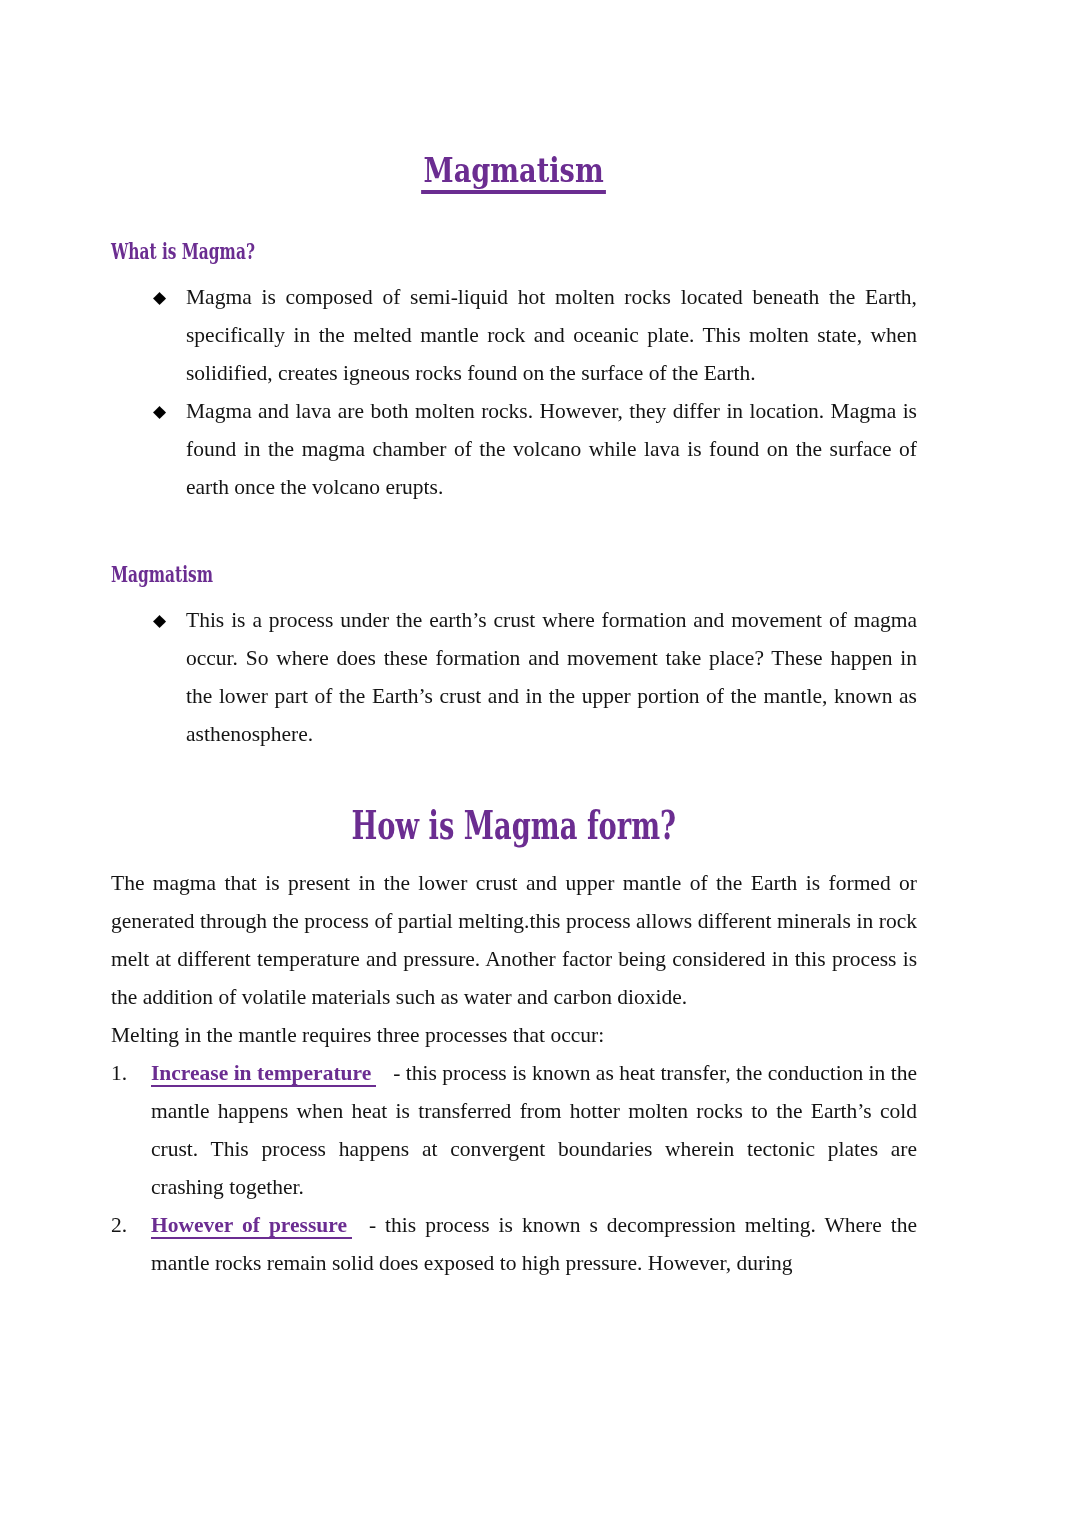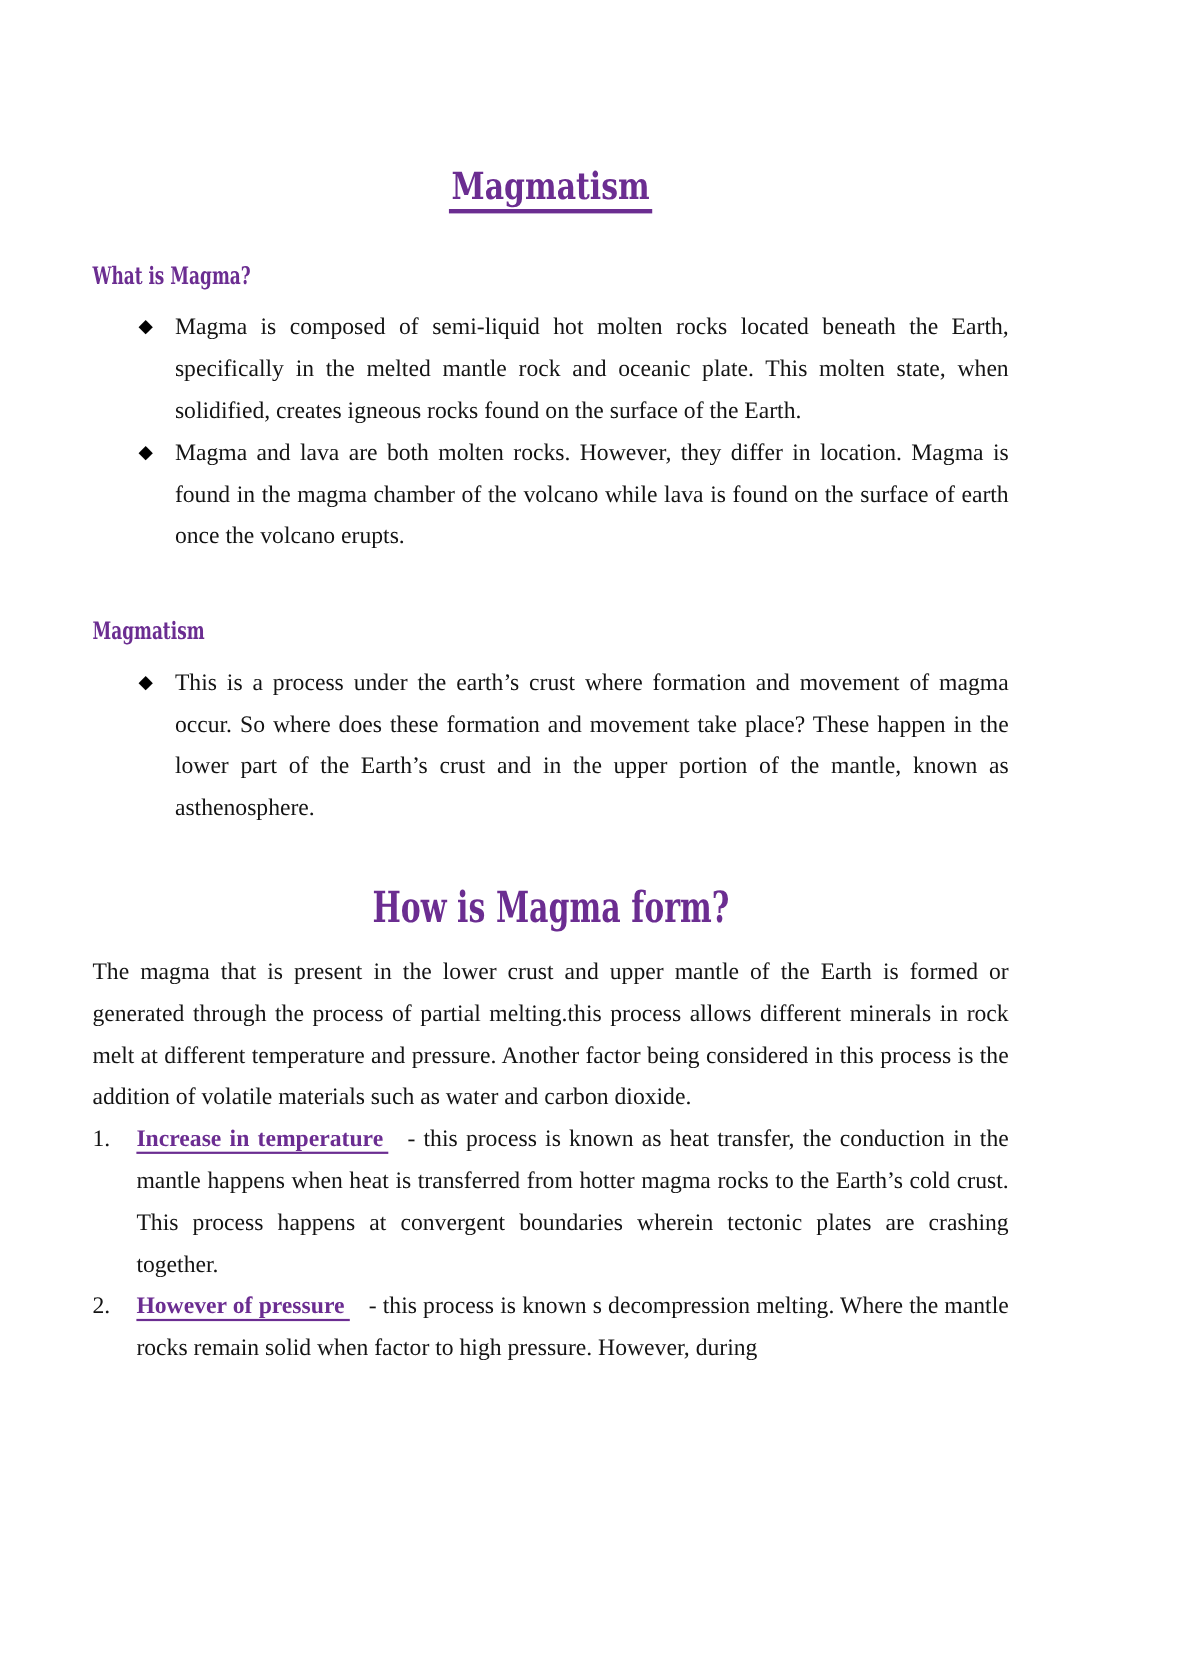--- a/index.html
+++ b/index.html
@@ -10,21 +10,21 @@
   html,body{margin:0;padding:0;}
   body{
     width:1080px;height:1527px;
     background:#ffffff;
     color:var(--ink);
     font-family:"Liberation Serif", serif;
     overflow:hidden;
   }
   .page{
     width:1080px;height:1527px;
-    padding:128px 163px 0 84px;
+    padding:128px 163px 0 111px;
   }
   
   .title-wrap{
     text-align:center;
     margin:0 0 22px 0;
   }
   .doc-title{
     display:inline-block;
     font-family:"DejaVu Serif", serif;
     font-weight:bold;
@@ -145,25 +145,26 @@
       <span class="bullet">◆</span>
       <span>This is a process under the earth’s crust where formation and movement of magma occur. So where does these formation and movement take place? These happen in the lower part of the Earth’s crust and in the upper portion of the mantle, known as asthenosphere.</span>
     </li>
   </ul>
 
   <h2 class="center-heading">
     <span class="condensed">How is Magma form?</span>
   </h2>
   <p class="paragraph body-text">The magma that is present in the lower crust and upper mantle of the Earth is formed or generated through the process of partial melting.this process allows different minerals in rock melt at different temperature and pressure. Another factor being considered in this process is the addition of volatile materials such as water and carbon dioxide.</p>
 
+  <p class="paragraph body-text">Melting in the mantle requires three processes that occur:</p>
 
   <ol class="numbered-list body-text">
     <li>
       <span class="num">1.</span>
-      <span class="term">Increase in temperature</span><span>- this process is known as heat transfer, the conduction in the mantle happens when heat is transferred from hotter magma rocks to the Earth’s cold crust. This process happens at convergent boundaries wherein tectonic plates are crashing together.</span>
+      <span class="term">Increase in temperature</span><span>- this process is known as heat transfer, the conduction in the mantle happens when heat is transferred from hotter molten rocks to the Earth’s cold crust. This process happens at convergent boundaries wherein tectonic plates are crashing together.</span>
     </li>
     <li>
       <span class="num">2.</span>
-      <span class="term">However of pressure</span><span>- this process is known s decompression melting. Where the mantle rocks remain solid when factor to high pressure. However, during</span>
+      <span class="term">However of pressure</span><span>- this process is known s decompression melting. Where the mantle rocks remain solid does exposed to high pressure. However, during</span>
     </li>
   </ol>
 
 </div>
 
 </body></html>

